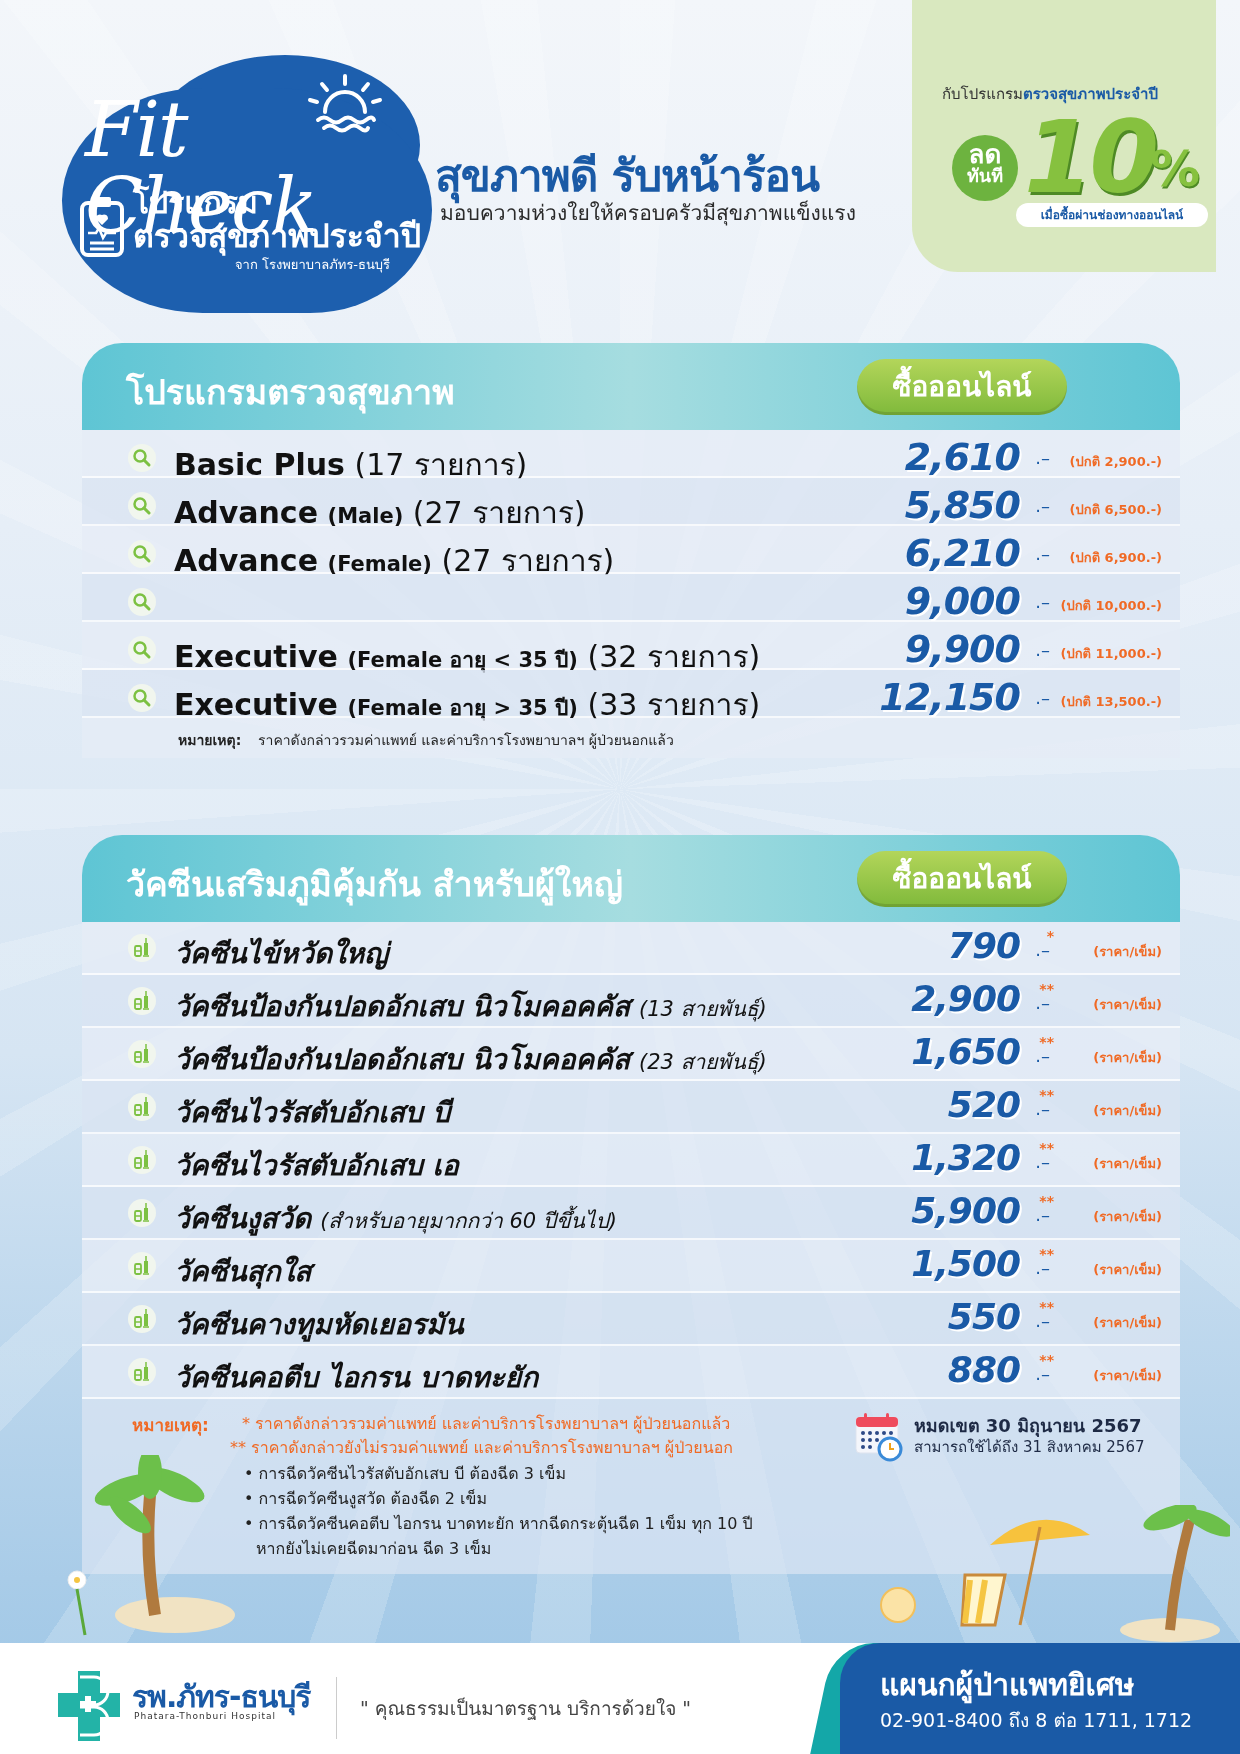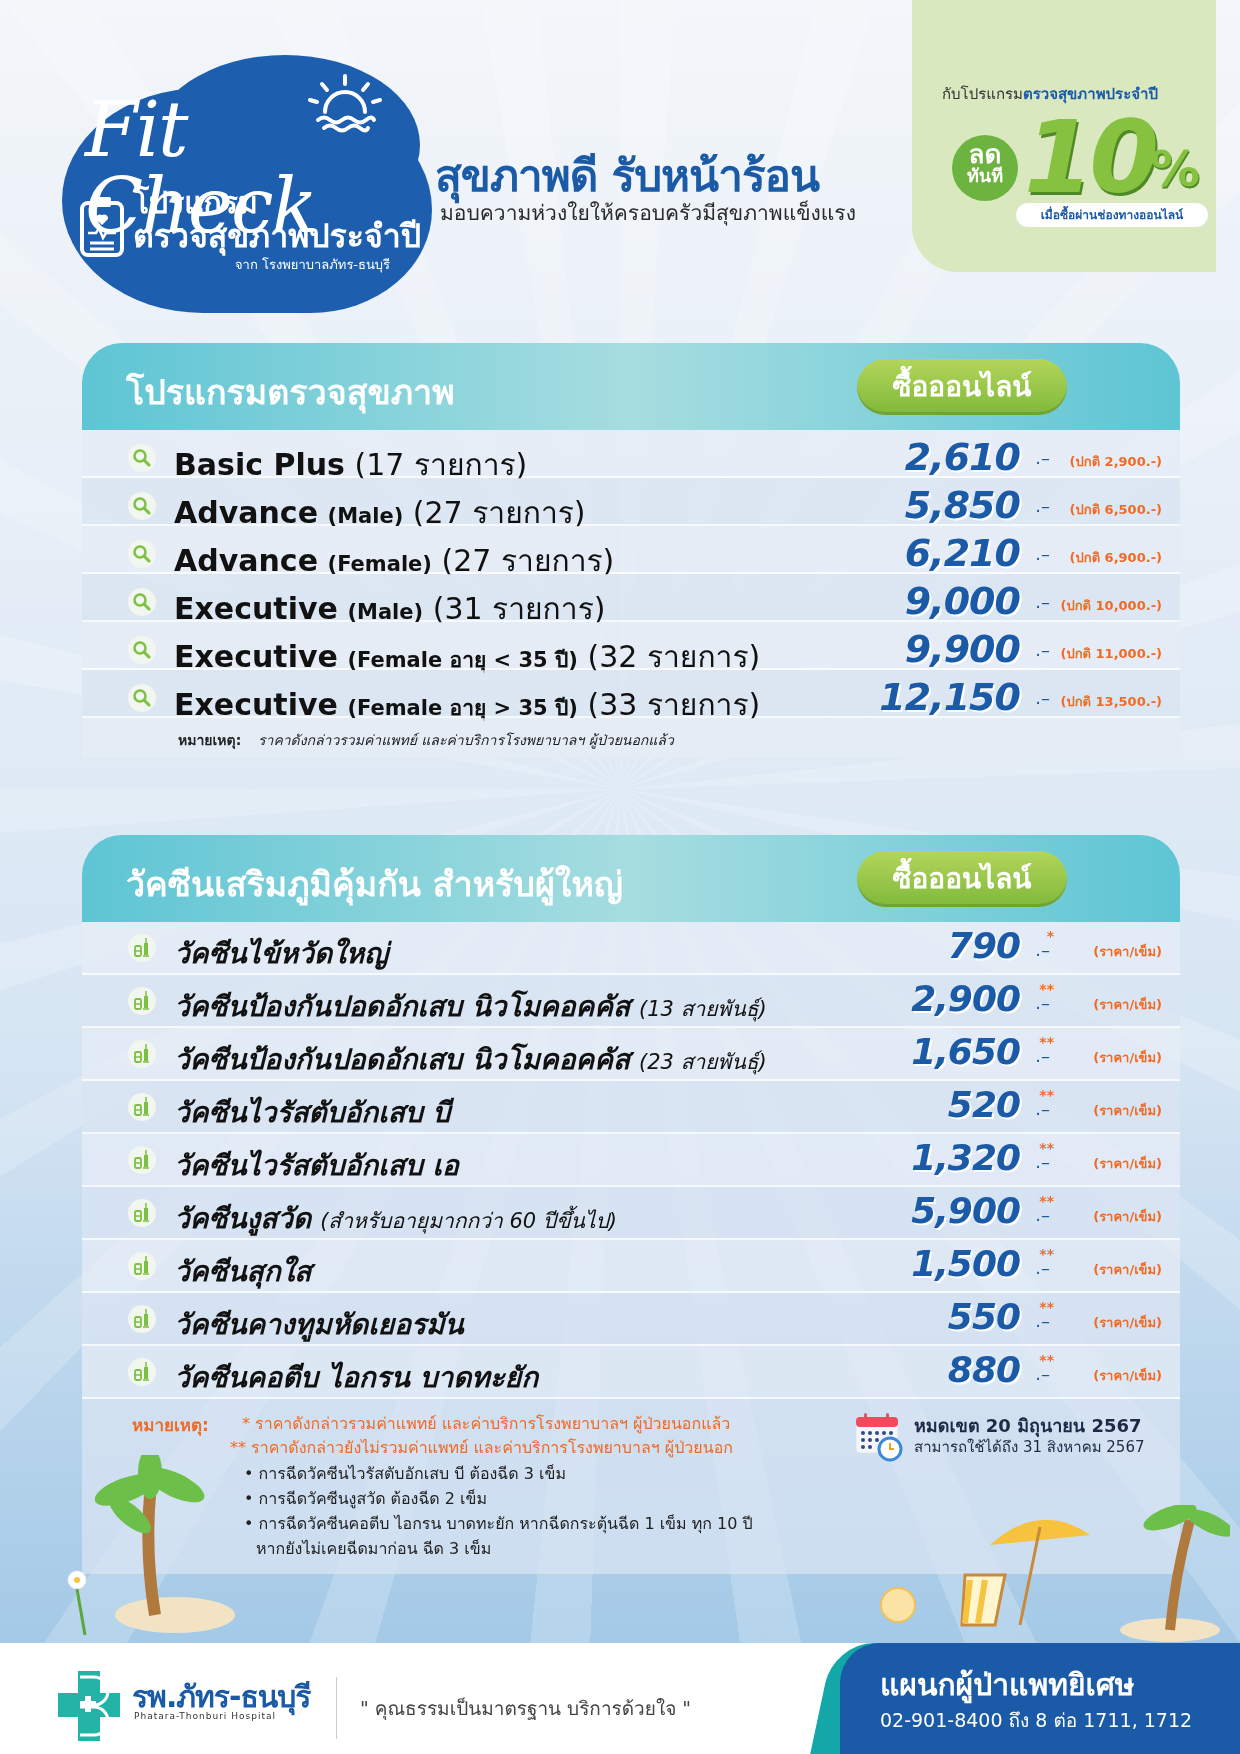--- a/index.html
+++ b/index.html
@@ -123,21 +123,21 @@
   .p1 .row .name .qual { font-size: 21px; }
   .p1 .price { top: 5px; }
   .p1 .price-suffix { top: 17px; }
   .p1 .orig { top: 21px; }
 
   .note1 {
     height: 40px; background: rgba(230,236,246,0.78); position: relative;
   }
   .note1 span { position: absolute; top: 11px; font-size: 14px; color: #222; white-space: nowrap; }
   .note1 .lbl { left: 96px; font-weight: bold; }
-  .note1 .txt { left: 176px; font-style: italic; }
+  .note1 .txt { left: 176px; }
 
   .p2 .row { height: 53px; }
   .p2 .row .ico { top: 12px; }
   .p2 .row .name { top: 9px; font-size: 28px; font-style: italic; }
   .p2 .row .name .count { font-size: 21px; }
   .p2 .price { top: 3px; font-size: 36px; }
   .p2 .price-suffix { top: 17px; }
   .p2 .star { top: 6px; }
   .p2 .orig { top: 19px; }
 
@@ -270,21 +270,20 @@
       <span class="price-suffix">.–</span>
       <span class="orig">(ปกติ 6,900.-)</span>
     </div>
     <div class="row">
       <span class="ico">
           <svg viewBox="0 0 28 28">
             <circle cx="12" cy="12" r="5.5" fill="none" stroke="#7cc142" stroke-width="2.5"></circle>
             <line x1="16" y1="16" x2="21" y2="21" stroke="#7cc142" stroke-width="3" stroke-linecap="round"></line>
           </svg>
         </span>
-      <span class="name"><span class="main">Executive</span> <span class="qual">(Male)</span> <span class="count">(31 รายการ)</span></span>
       <span class="price">9,000</span>
       <span class="price-suffix">.–</span>
       <span class="orig">(ปกติ 10,000.-)</span>
     </div>
     <div class="row">
       <span class="ico">
           <svg viewBox="0 0 28 28">
             <circle cx="12" cy="12" r="5.5" fill="none" stroke="#7cc142" stroke-width="2.5"></circle>
             <line x1="16" y1="16" x2="21" y2="21" stroke="#7cc142" stroke-width="3" stroke-linecap="round"></line>
           </svg>
@@ -488,21 +487,21 @@
             <circle cx="37" cy="22" r="2"></circle>
           <circle cx="9" cy="29" r="2"></circle>
             <circle cx="16" cy="29" r="2"></circle>
             <circle cx="23" cy="29" r="2"></circle>
           <circle cx="9" cy="36" r="2"></circle>
             <circle cx="16" cy="36" r="2"></circle>
         </g>
         <circle cx="36" cy="38" r="11" fill="#fff" stroke="#3a8ad8" stroke-width="3"></circle>
         <path d="M36 32 v6 h4" stroke="#f0a21b" stroke-width="2" fill="none"></path>
       </svg>
-      <span class="d1">หมดเขต 20 มิถุนายน 2567</span>
+      <span class="d1">หมดเขต 30 มิถุนายน 2567</span>
       <span class="d2">สามารถใช้ได้ถึง 31 สิงหาคม 2567</span>
     </div>
   </div>
 </div>
 
 <svg class="deco" style="left:55px; top:1455px; width:200px; height:190px;" viewBox="0 0 200 190">
   <ellipse cx="120" cy="160" rx="60" ry="18" fill="#f1e3c3"></ellipse>
   <path d="M100 160 Q90 100 95 40" stroke="#b07a3e" stroke-width="12" fill="none"></path>
   <g fill="#6cc04a">
       <ellipse cx="70" cy="35" rx="32" ry="12" transform="rotate(-20 70 35)"></ellipse>

